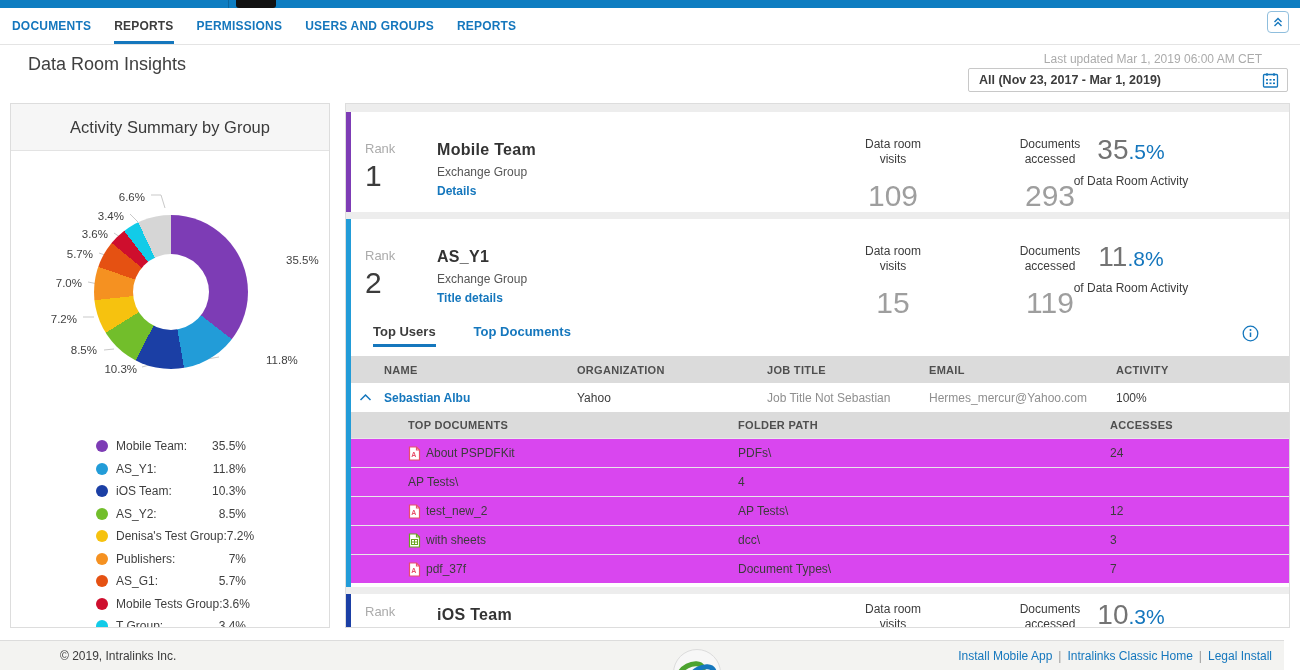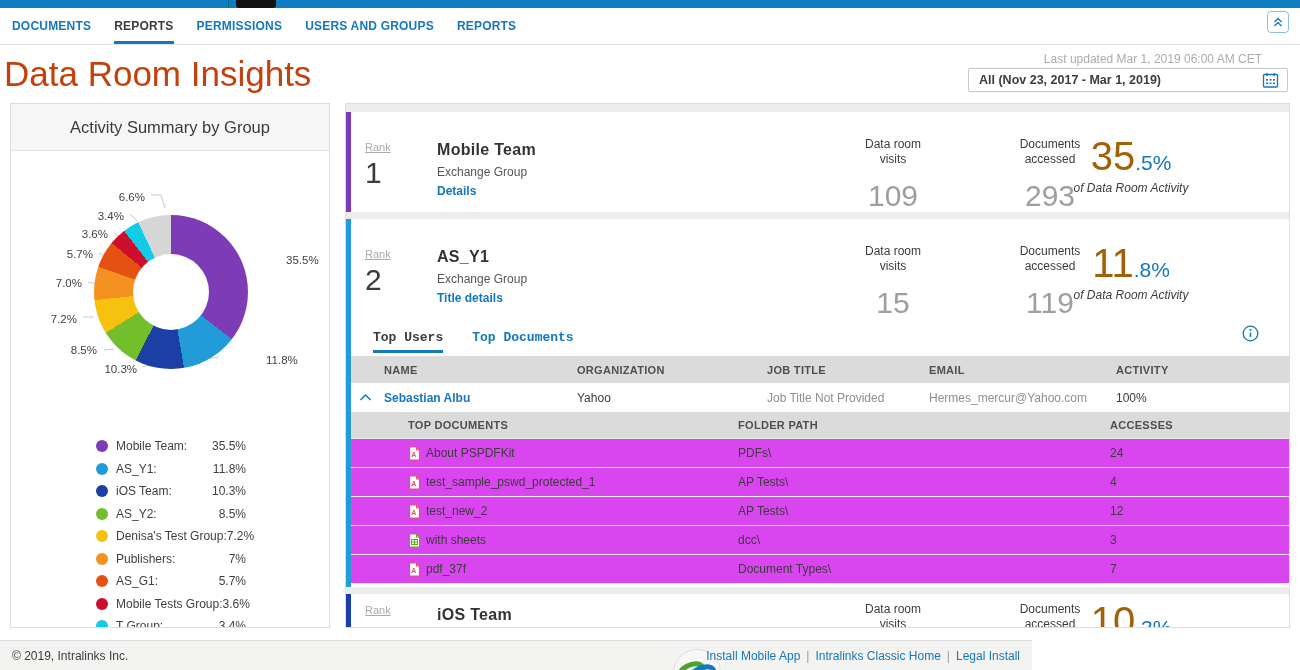--- a/index.html
+++ b/index.html
@@ -12,21 +12,21 @@
   .topbar .tab-handle { position:absolute; left:236px; top:0; width:40px; height:8px; background:#121212; border-radius:0 0 3px 3px; }
 
   
   .nav { position:absolute; top:8px; left:0; width:1300px; height:37px; background:#fff; border-bottom:1px solid #e4e4e4; display:flex; align-items:stretch; padding-left:12px; gap:23px; }
   .nav-tab { display:flex; align-items:center; font-size:12px; font-weight:700; color:#1577bd; letter-spacing:.2px; position:relative; cursor:pointer; }
   .nav-tab.active { color:#3c3c3c; }
   .nav-tab.active::after { content:''; position:absolute; left:0; right:0; bottom:0; height:3px; background:#1577bd; }
   .collapse-btn { position:absolute; right:11px; top:11px; width:22px; height:22px; border:1px solid #8fbedd; border-radius:4px; background:#fff; display:flex; align-items:center; justify-content:center; cursor:pointer; }
 
   
-  .page-title { position:absolute; left:4px; top:54px; font-size:35px; font-weight:400; color:#c2410c; }
+  .page-title { position:absolute; left:28px; top:54px; font-size:18px; font-weight:400; color:#404040; }
   .last-updated { position:absolute; right:38px; top:52px; font-size:12px; color:#ababab; }
   .date-select { position:absolute; right:12px; top:68px; width:320px; height:24px; border:1px solid #c8c8c8; border-radius:2px; background:#fff; display:flex; align-items:center; padding:0 8px 0 10px; cursor:pointer; }
   .date-select .ds-label { flex:1; font-size:12.5px; font-weight:700; color:#3c3c3c; }
 
   
   .left-panel { position:absolute; left:10px; top:103px; width:320px; height:525px; background:#fff; border:1px solid #ddd; overflow:hidden; }
   .left-panel .panel-head { height:47px; background:#f6f6f6; border-bottom:1px solid #e3e3e3; display:flex; align-items:center; justify-content:center; font-size:16.5px; color:#3a3a3a; }
   .chart-area { position:relative; height:286px; }
   .donut { position:absolute; left:83px; top:64px; width:154px; height:154px; border-radius:50%; }
   .donut::after { content:''; position:absolute; left:50%; top:50%; transform:translate(-50%,-50%); width:76px; height:76px; background:#fff; border-radius:50%; }
@@ -43,57 +43,57 @@
 
   
   .right-panel { position:absolute; left:345px; top:103px; width:945px; height:525px; background:#ededed; border:1px solid #ddd; overflow:hidden; }
   .gap { height:7px; }
   .gap-top { height:8px; }
   .rank-card { position:relative; background:#fff; }
   .stripe { position:absolute; left:0; top:0; bottom:0; width:5px; }
   .rank-row { position:relative; height:100px; }
   .rank-row.inner { height:92px; }
   .rank-block { position:absolute; left:19px; top:29px; }
-  .rank-label { font-size:11px; color:#ababab;text-decoration:underline; }
+  .rank-label { font-size:13px; color:#ababab; }
   .rank-num { font-size:30px; color:#3c3c3c; margin-top:3px; }
   .group-block { position:absolute; left:91px; top:29px; }
   .group-name { font-size:16px; font-weight:700; color:#333; letter-spacing:.3px; }
   .group-type { font-size:12px; color:#555; margin-top:6px; }
   .group-link { font-size:12px; font-weight:700; color:#1577bd; margin-top:5px; cursor:pointer; }
   .stat { position:absolute; top:25px; width:80px; text-align:center; }
   .stat.s1 { left:507px; } .stat.s2 { left:664px; }
   .stat-label { font-size:12px; color:#3c3c3c; line-height:1.25; }
   .stat-value { font-size:30px; color:#9e9e9e; margin-top:12px; }
   .pct-block { position:absolute; right:48px; top:22px; width:220px; text-align:center; }
-  .pct-main { font-size:40px; color:#a16207; }
+  .pct-main { font-size:28px; color:#737373; }
   .pct-frac { font-size:21px; color:#1476bd; }
-  .pct-caption { font-size:12px; color:#3c3c3c; margin-top:2px;font-style:italic; }
-
-  .tabs-row { position:relative; height:45px; display:flex; align-items:flex-end; padding-left:27px; gap:29px;font-family:Liberation Mono, monospace; }
+  .pct-caption { font-size:12px; color:#3c3c3c; margin-top:8px; }
+
+  .tabs-row { position:relative; height:45px; display:flex; align-items:flex-start; padding-left:27px; gap:38px; }
   .inner-tab { font-size:13px; font-weight:700; cursor:pointer; position:relative; padding:13px 0 11px; }
   .inner-tab.active { color:#3c3c3c; }
   .inner-tab.active::after { content:''; position:absolute; left:0; right:0; bottom:3px; height:3px; background:#1577bd; }
   .inner-tab.link { color:#1577bd; }
   .info-btn { position:absolute; right:30px; top:14px; width:17px; height:17px; cursor:pointer; }
 
   .users-grid { display:grid; grid-template-columns:38px 193px 190px 162px 187px 1fr; align-items:center; }
   .users-head { height:27px; background:#dbdbdb; font-size:11px; font-weight:700; color:#4f4f4f; letter-spacing:.3px; }
   .users-row { height:29px; background:#fff; font-size:12px; }
   .chev-cell { display:flex; justify-content:center; }
   .user-link { color:#1577bd; font-weight:700; cursor:pointer; }
   .muted { color:#8f8f8f; }
   .docs-grid { display:grid; grid-template-columns:330px 372px 1fr; align-items:center; padding-left:62px; }
   .docs-head { height:26px; background:#dbdbdb; font-size:11px; font-weight:700; color:#4f4f4f; letter-spacing:.3px; }
   .doc-row { height:29px; border-top:1px solid #e8e8e8; background:#d946ef; font-size:12px; color:#3c3c3c; }
   .doc-name { display:flex; align-items:center; gap:5px; }
   .doc-icon { flex:none; display:flex; }
   .card-footpad { height:4px; background:#fff; }
 
   
-  .footer { position:absolute; left:0; bottom:0; width:1032px; height:30px; background:#f3f3f1; border-top:1px solid #dcdcdc; display:flex; align-items:center; }
+  .footer { position:absolute; left:0; bottom:0; width:1284px; height:30px; background:#f3f3f1; border-top:1px solid #dcdcdc; display:flex; align-items:center;padding-left:48px; }
   .copyright { font-size:12px; color:#3c3c3c; margin-left:12px; }
   .footer-links { position:absolute; right:12px; font-size:12px; display:flex; gap:6px; align-items:center; }
   .footer-links .flink { color:#1577bd; cursor:pointer; }
   .footer-links .sep { color:#9a9a9a; }
   .footer-logo { position:absolute; left:672px; top:7px; width:50px; height:50px; }
 </style>
 </head>
 <body>
 
 <div class="topbar">
@@ -296,21 +296,21 @@
     </div>
 
     <div class="users-grid users-row">
       <div class="chev-cell">
         <svg width="13" height="9" viewBox="0 0 13 9">
             <polyline points="1.5,7 6.5,2 11.5,7" fill="none" stroke="#1577bd" stroke-width="1.5"></polyline>
           </svg>
       </div>
       <div class="user-link">Sebastian Albu</div>
       <div>Yahoo</div>
-      <div class="muted">Job Title Not Provided</div>
+      <div class="muted">Job Title Not Sebastian</div>
       <div class="muted">Hermes_mercur@Yahoo.com</div>
       <div>100%</div>
     </div>
 
     <div class="docs-grid docs-head">
       <div>TOP DOCUMENTS</div>
       <div>FOLDER PATH</div>
       <div>ACCESSES</div>
     </div>
 
@@ -322,30 +322,20 @@
               <path d="M8.5 1v3h3" fill="none" stroke="#e8506b" stroke-width="1.2"></path>
               <text x="3.3" y="11" font-size="7" fill="#e8506b" font-family="Liberation Sans, sans-serif" font-weight="bold">A</text>
             </svg>
           </span>
           <span>About PSPDFKit</span>
         </div>
       <div>PDFs\</div>
       <div>24</div>
     </div>
     <div class="docs-grid doc-row">
-      <div class="doc-name">
-          <span class="doc-icon">
-            <svg width="13" height="15" viewBox="0 0 13 15">
-              <path d="M1.5 1h7l3 3v10h-10z" fill="#fff" stroke="#e8506b" stroke-width="1.2"></path>
-              <path d="M8.5 1v3h3" fill="none" stroke="#e8506b" stroke-width="1.2"></path>
-              <text x="3.3" y="11" font-size="7" fill="#e8506b" font-family="Liberation Sans, sans-serif" font-weight="bold">A</text>
-            </svg>
-          </span>
-          <span>test_sample_pswd_protected_1</span>
-        </div>
       <div>AP Tests\</div>
       <div>4</div>
     </div>
     <div class="docs-grid doc-row">
       <div class="doc-name">
           <span class="doc-icon">
             <svg width="13" height="15" viewBox="0 0 13 15">
               <path d="M1.5 1h7l3 3v10h-10z" fill="#fff" stroke="#e8506b" stroke-width="1.2"></path>
               <path d="M8.5 1v3h3" fill="none" stroke="#e8506b" stroke-width="1.2"></path>
               <text x="3.3" y="11" font-size="7" fill="#e8506b" font-family="Liberation Sans, sans-serif" font-weight="bold">A</text>

